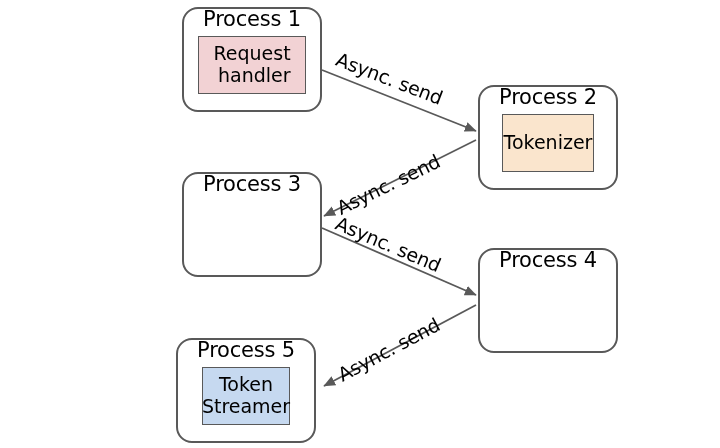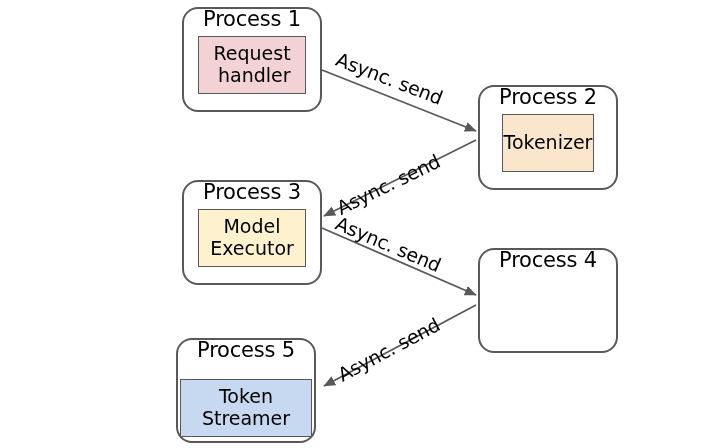--- a/index.html
+++ b/index.html
@@ -87,33 +87,31 @@
     <div class="process-title">Process 1</div>
     <div class="inner-box" style="background: rgb(242, 210, 212); width: 108px; height: 58px; margin-top: 6px; border-color: rgb(89, 89, 89); text-align: right;">Request
 handler</div>
   </div>
 
   <div class="process-box" style="left: 478px; top: 85px; width: 140px; height: 105px; border-color: rgb(89, 89, 89);">
     <div class="process-title">Process 2</div>
     <div class="inner-box" style="background: rgb(250, 229, 205); width: 92px; height: 58px; margin-top: 6px; border-color: rgb(89, 89, 89);">Tokenizer</div>
   </div>
 
-  <div class="process-box" style="left: 182px; top: 180px; width: 140px; height: 105px; border-color: rgb(89, 89, 89);">
+  <div class="process-box" style="left: 182px; top: 172px; width: 140px; height: 105px; border-color: rgb(89, 89, 89);">
     <div class="process-title">Process 3</div>
-    <div class="inner-box" style="background: rgb(253, 242, 205); width: 108px; height: 58px; margin-top: 6px; border-color: rgb(89, 89, 89);">Model
-Executor</div>
   </div>
 
   <div class="process-box" style="left: 478px; top: 248px; width: 140px; height: 105px; border-color: rgb(89, 89, 89); align-items: center;">
     <div class="process-title">Process 4</div>
   </div>
 
   <div class="process-box" style="left: 176px; top: 338px; width: 140px; height: 105px; border-color: rgb(89, 89, 89);">
     <div class="process-title">Process 5</div>
-    <div class="inner-box" style="background: rgb(198, 217, 240); width: 132px; height: 58px; margin-top: 18px; border-color: rgb(89, 89, 89);">Token
+    <div class="inner-box" style="background: rgb(198, 217, 240); width: 88px; height: 58px; margin-top: 6px; border-color: rgb(89, 89, 89);">Token
 Streamer</div>
   </div>
 
   <div class="edge-label" style="left: 341px; top: 48px; transform: rotate(21deg);">Async. send</div>
   <div class="edge-label" style="left: 333px; top: 199px; transform: rotate(-26deg);">Async. send</div>
   <div class="edge-label" style="left: 341px; top: 212px; transform: rotate(23deg);">Async. send</div>
   <div class="edge-label" style="left: 334px; top: 366px; transform: rotate(-28deg);">Async. send</div>
 
 </div>
 

